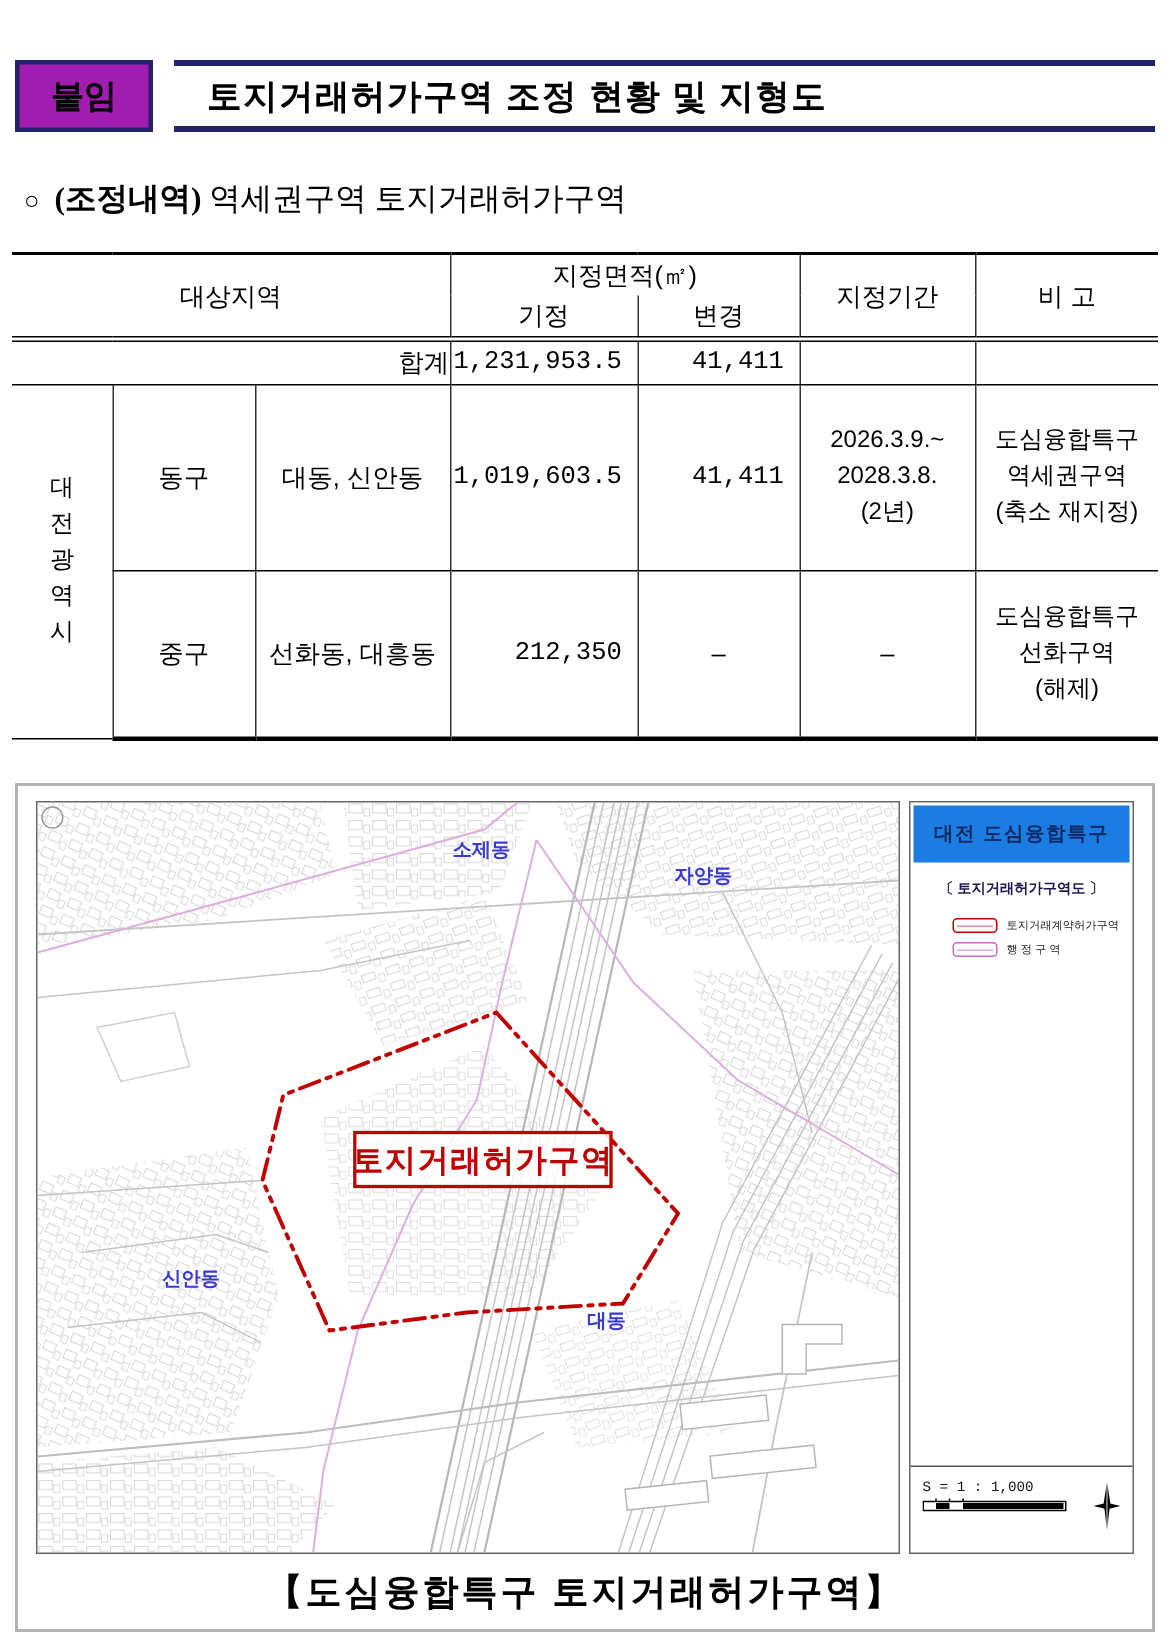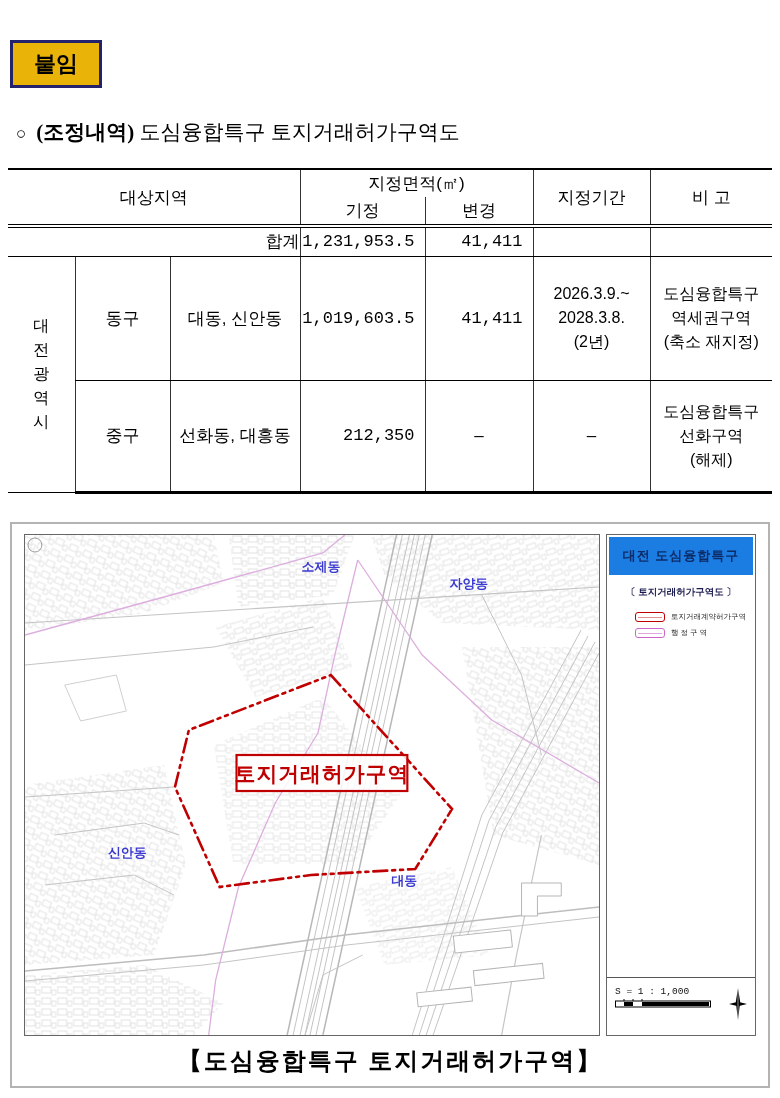--- a/index.html
+++ b/index.html
@@ -2,21 +2,21 @@
 <html><head>
 <meta charset="utf-8">
 <style>
   * { margin:0; padding:0; box-sizing:border-box; }
   html,body { width:780px; background:#ffffff; color:#000;
     font-family:"Liberation Sans", sans-serif; }
   .page { position:relative; width:780px; height:1098px; background:#fff; overflow:hidden; }
 
   
   .hdr { display:flex; align-items:stretch; margin:40px 10px 0 10px; height:48px; }
-  .badge { width:92px; border:3px solid #23236b; background:#eab308;
+  .badge { width:92px; border:3px solid #23236b; background:#a21caf;
     display:flex; align-items:center; justify-content:center;
     font-weight:bold; font-size:22px; }
   .titlebox { flex:1; margin-left:14px; border-top:4px solid #23236b; border-bottom:4px solid #23236b;
     display:flex; align-items:center; padding-left:22px;
     font-weight:bold; font-size:23px; letter-spacing:1px; }
 
   
   .subtitle { margin:30px 0 0 16px; font-family:"Liberation Serif", serif; font-size:21px; }
   .subtitle .bullet { font-size:17px; margin-right:10px; }
   .subtitle .em { font-weight:bold;margin-top:20px; }
@@ -64,24 +64,25 @@
   .caption { flex:1; display:flex; align-items:center; justify-content:center;
     font-weight:bold; font-size:24px; letter-spacing:2px; }
 </style>
 </head>
 <body>
 
 <div class="page">
 
   <div class="hdr">
     <div class="badge">붙임</div>
+    <div class="titlebox">토지거래허가구역 조정 현황 및 지형도</div>
   </div>
 
   <div class="subtitle">
-    <span class="bullet">○</span><span class="em">(조정내역)</span><span> 도심융합특구 토지거래허가구역도</span>
+    <span class="bullet">○</span><span class="em">(조정내역)</span><span> 역세권구역 토지거래허가구역</span>
   </div>
 
   <table class="adj">
     <colgroup>
       <col class="c1">
         <col class="c2">
         <col class="c3">
         <col class="c4">
         <col class="c5">
         <col class="c6">

